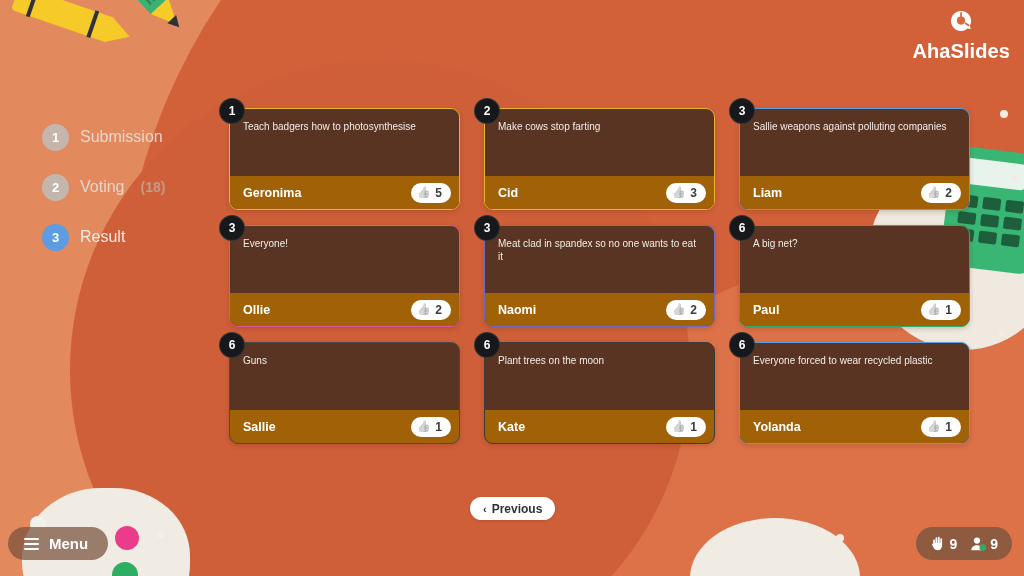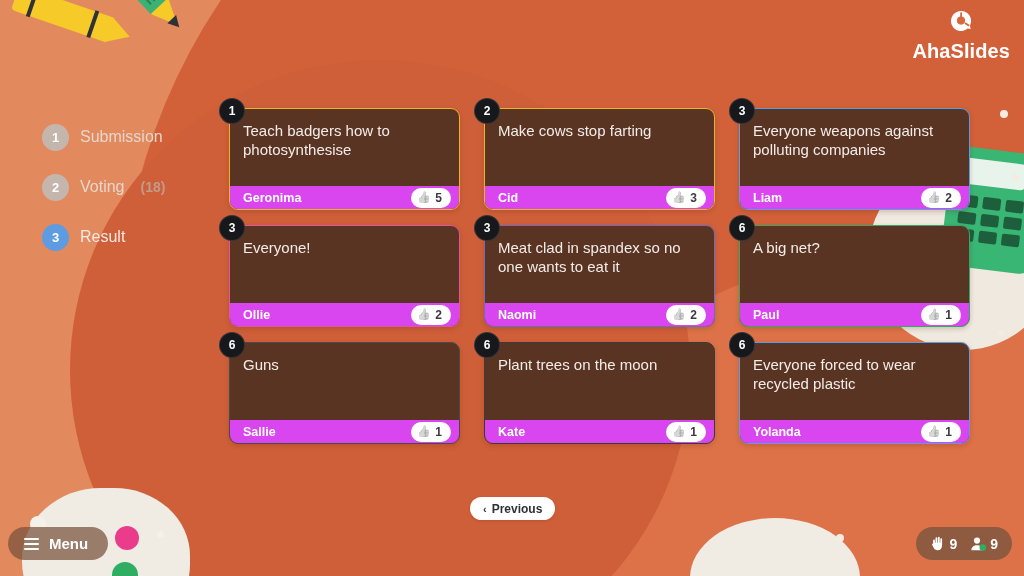--- a/index.html
+++ b/index.html
@@ -101,24 +101,24 @@
     column-gap:24px;row-gap:15px;
   }
   .card{
     position:relative;height:100px;border-radius:9px;
     background:#5a3423;border:1.5px solid rgba(255,255,255,.35);
     box-shadow:0 2px 5px rgba(90,40,15,.22);
     overflow:visible;
   }
   .card .inner{position:absolute;inset:0;border-radius:8px;overflow:hidden;display:flex;flex-direction:column;}
   .card .text{
-    flex:1;padding:12px 13px 4px 13px;color:#f3ece8;font-size:15px;line-height:1.28;
+    flex:1;padding:12px 13px 4px 13px;color:#f3ece8;font-size:10px;line-height:1.28;
   }
   .card .footer{
-    height:23px;background:#d946ef;display:flex;align-items:center;
+    height:33px;background:#a16207;display:flex;align-items:center;
     padding:0 8px 0 13px;justify-content:space-between;
   }
   .card .author{color:#ffffff;font-size:12.5px;font-weight:700;}
   .vote{
     display:inline-flex;align-items:center;gap:4px;
     background:#ffffff;border-radius:11px;height:20px;padding:0 9px 0 7px;
     color:#3b3b3b;font-size:12px;font-weight:700;
   }
   .vote .thumb{font-size:11px;line-height:1;filter:grayscale(1);opacity:.75;}
   .rank{
@@ -266,21 +266,21 @@
             <span class="vote">
               <span class="thumb">👍</span>
               <span>3</span>
             </span>
           </div>
         </div>
       </div>
       <div class="card" style="border-color: rgb(93, 156, 224);">
         <div class="rank">3</div>
         <div class="inner">
-          <div class="text">Everyone weapons against polluting companies</div>
+          <div class="text">Sallie weapons against polluting companies</div>
           <div class="footer">
             <span class="author">Liam</span>
             <span class="vote">
               <span class="thumb">👍</span>
               <span>2</span>
             </span>
           </div>
         </div>
       </div>
       <div class="card" style="border-color: rgb(224, 85, 158);">

